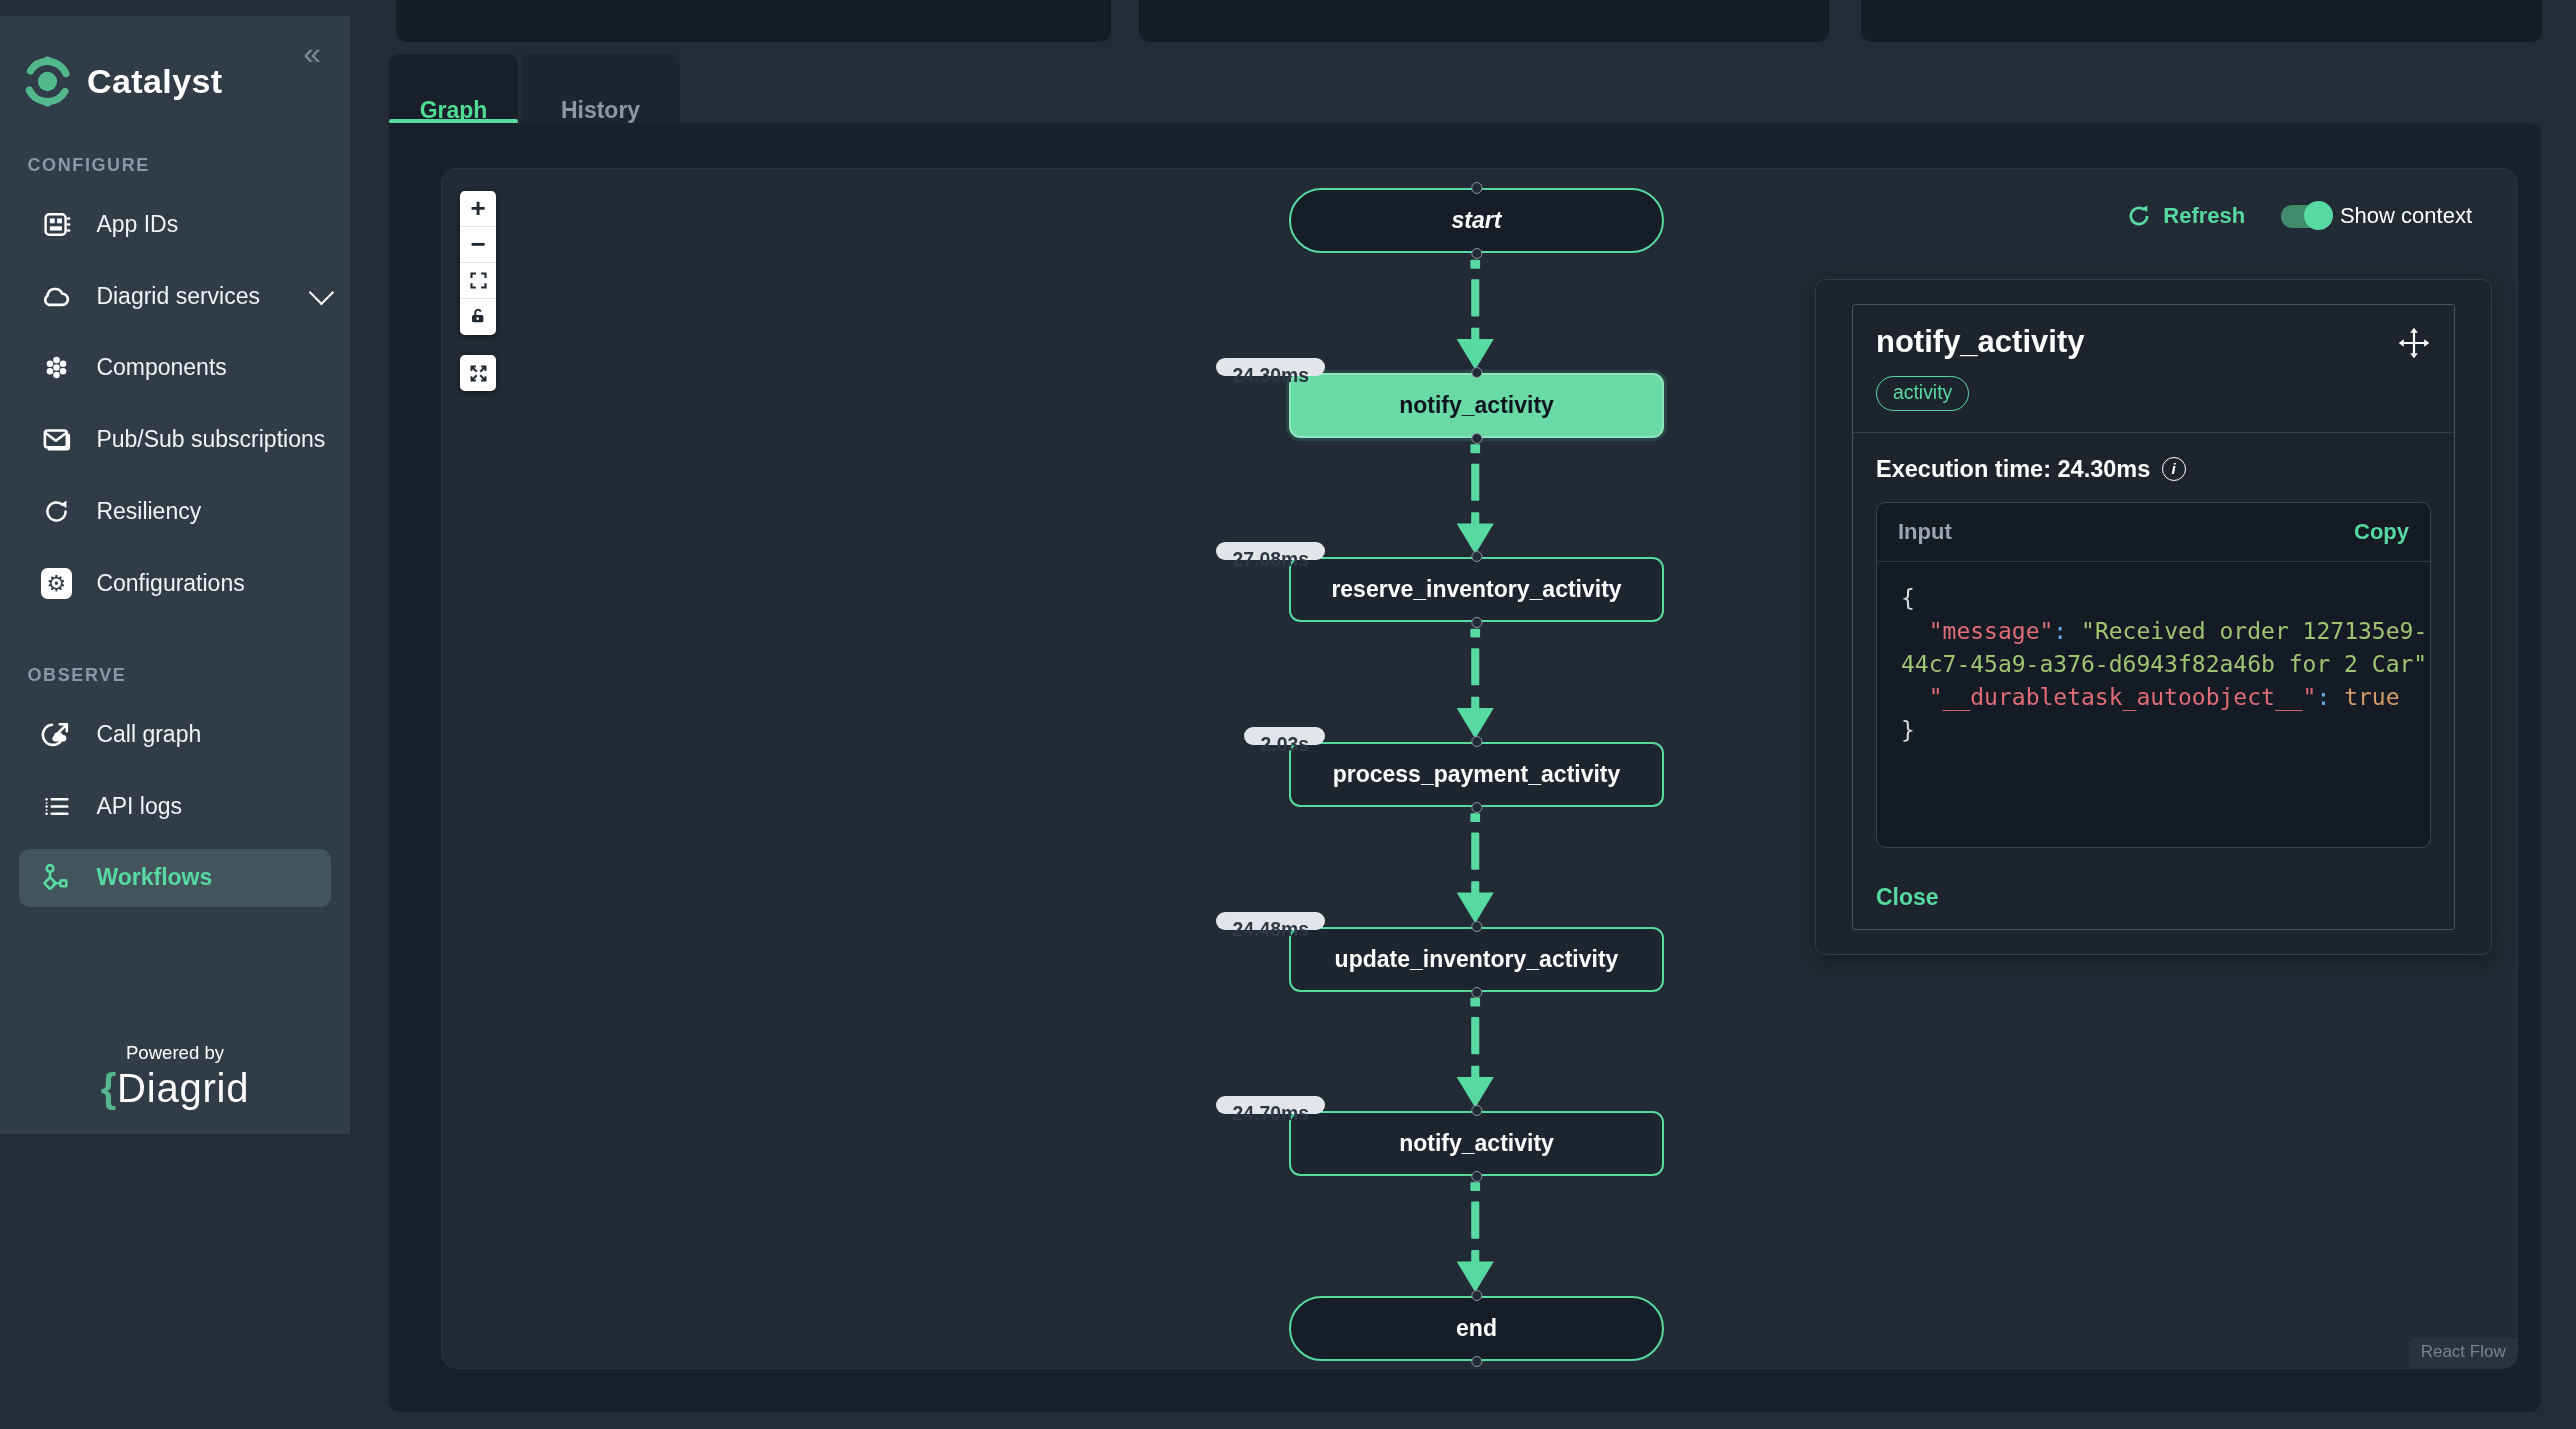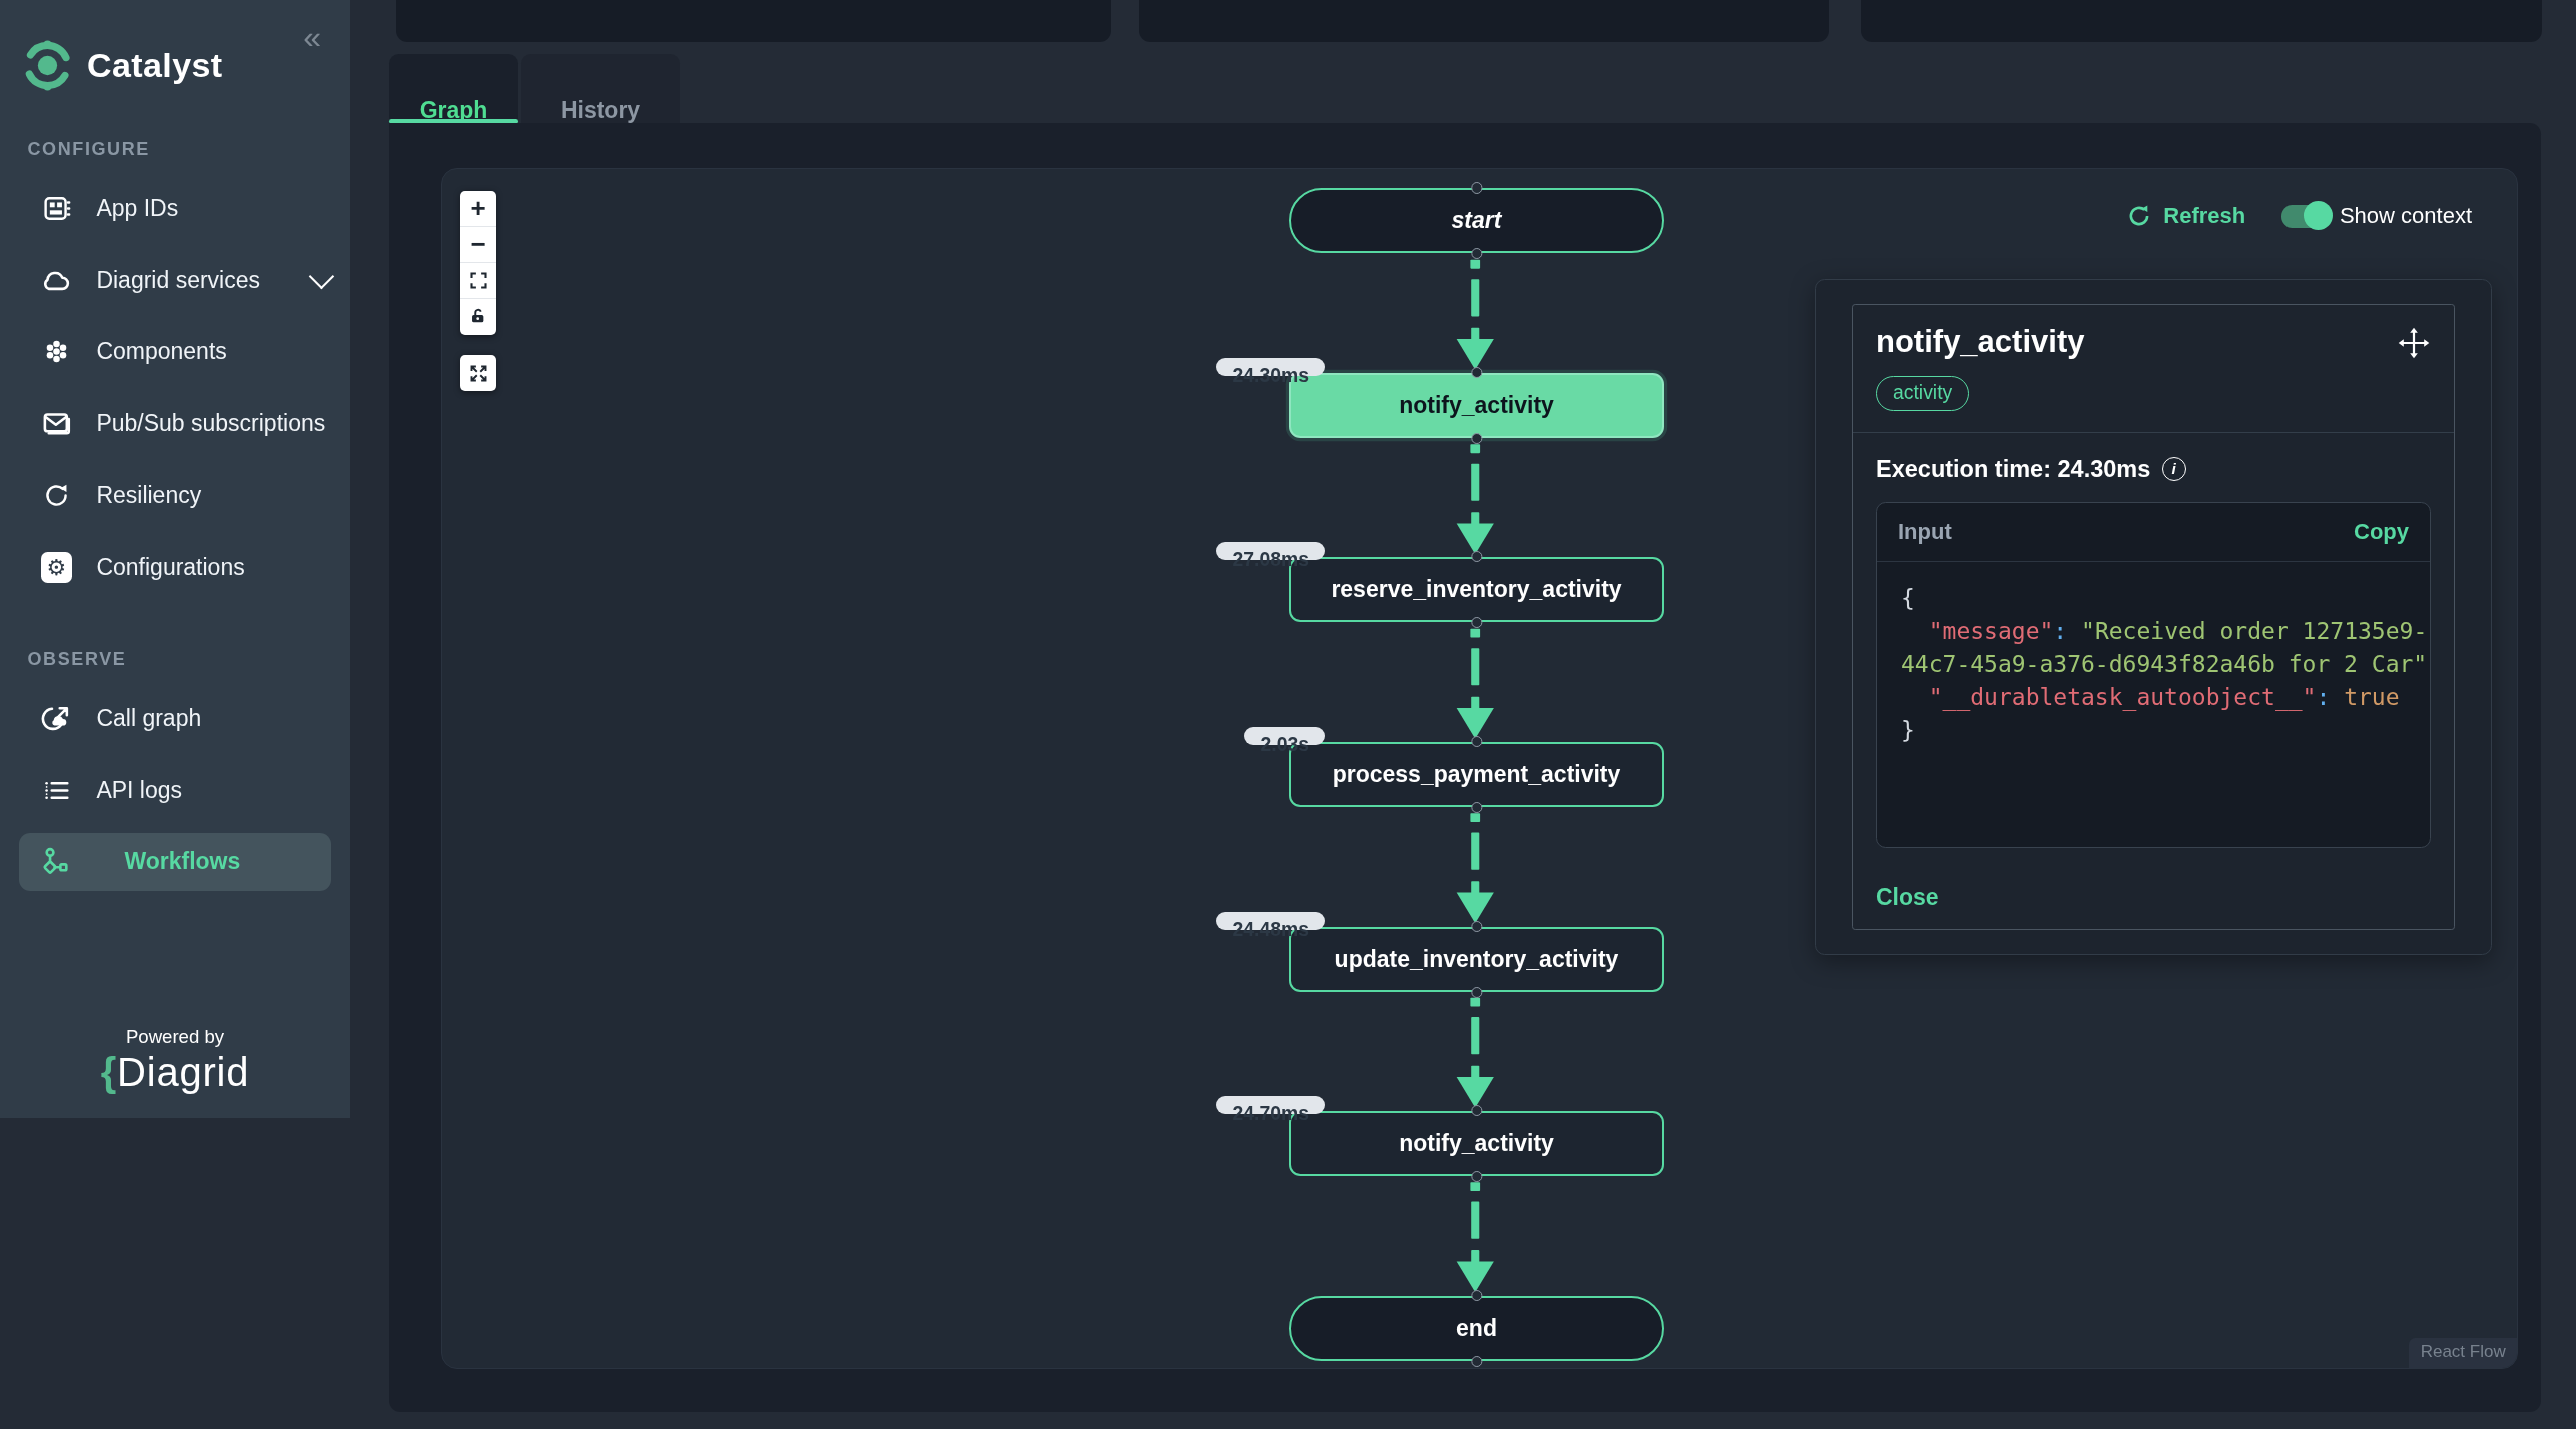--- a/index.html
+++ b/index.html
@@ -10,35 +10,35 @@
     --sel-item:#44545d; --panel-bg:#1d242e; --panel-border:#323c48; --inner-border:#4a5561;
     --code-bg:#151b24; --code-key:#e06c75; --code-colon:#61afef; --code-str:#9fc573;
     --code-bool:#d19a66; --code-plain:#d3d9e0;
   }
   *{margin:0;padding:0;box-sizing:border-box;}
   html,body{width:2576px;height:1429px;overflow:hidden;}
   body{font-family:"Liberation Sans",sans-serif;background:var(--bg-page);color:var(--text);}
   #app{position:relative;width:2576px;height:1429px;}
 
   
-  .sidebar{position:absolute;left:0;top:0;width:350px;height:1118px;background:var(--bg-sidebar);}
+  .sidebar{position:absolute;left:0;top:16px;width:350px;height:1118px;background:var(--bg-sidebar);}
   .logo-row{position:absolute;left:21px;top:29px;width:308px;height:73px;display:flex;align-items:center;}
   .logo-mark{width:53px;height:53px;}
   .logo-text{font-size:34px;font-weight:bold;color:#fff;margin-left:13px;letter-spacing:0.4px;}
   .collapse{position:absolute;right:29px;top:19.4px;font-size:32px;color:#7d8893;cursor:pointer;}
   .section-label{margin:0 0 0 27.5px;font-size:18px;font-weight:bold;color:#8a97a4;letter-spacing:1.6px;}
   .nav{position:absolute;left:0;width:350px;}
   .nav-configure{top:139px;}
   .nav-observe{top:649px;}
   .nav-items{margin-top:19.4px;}
   .nav-item{position:relative;display:flex;align-items:center;height:58px;margin:0 19.4px 13.8px 19.4px;
     padding-left:21px;border-radius:11.3px;cursor:pointer;color:#fff;}
   .nav-item .ic{width:32px;height:32px;display:flex;align-items:center;justify-content:center;flex:0 0 32px;}
   .nav-item .lbl{margin-left:24px;font-size:23px;color:#f0f4f8;}
-  .nav-item.selected{background:var(--sel-item);gap:28px;}
+  .nav-item.selected{background:var(--sel-item);}
   .nav-item.selected .lbl{color:var(--accent);font-weight:bold;}
   .nav-item.selected .ic{color:var(--accent);}
   .nav-item .ic{color:#fff;}
   .chev-down{margin-left:49px;width:18px;height:18px;border-right:2.4px solid #fff;border-bottom:2.4px solid #fff;
     transform:rotate(45deg) translateY(-4.9px);}
   .cfg-ic{display:inline-flex;width:31px;height:31px;background:#fff;color:var(--bg-sidebar);
     border-radius:6.5px;align-items:center;justify-content:center;font-size:22px;font-family:"DejaVu Sans",sans-serif;}
   .side-footer{position:absolute;left:0;bottom:23px;width:350px;text-align:center;}
   .powered{font-size:18.6px;color:#fff;}
   .diagrid-logo{font-size:40px;color:#fff;letter-spacing:0.8px;margin-top:1.6px;font-weight:400;}

